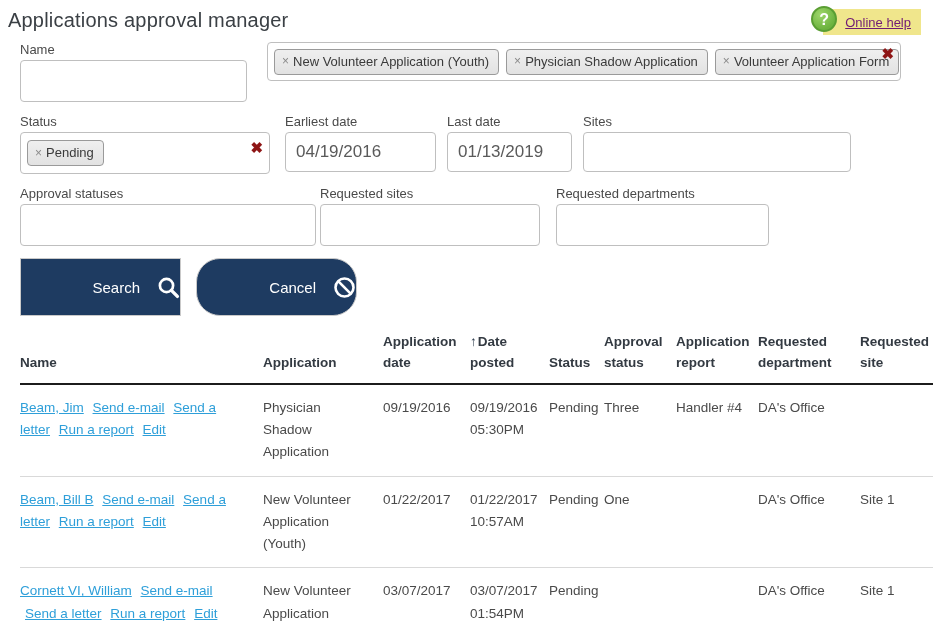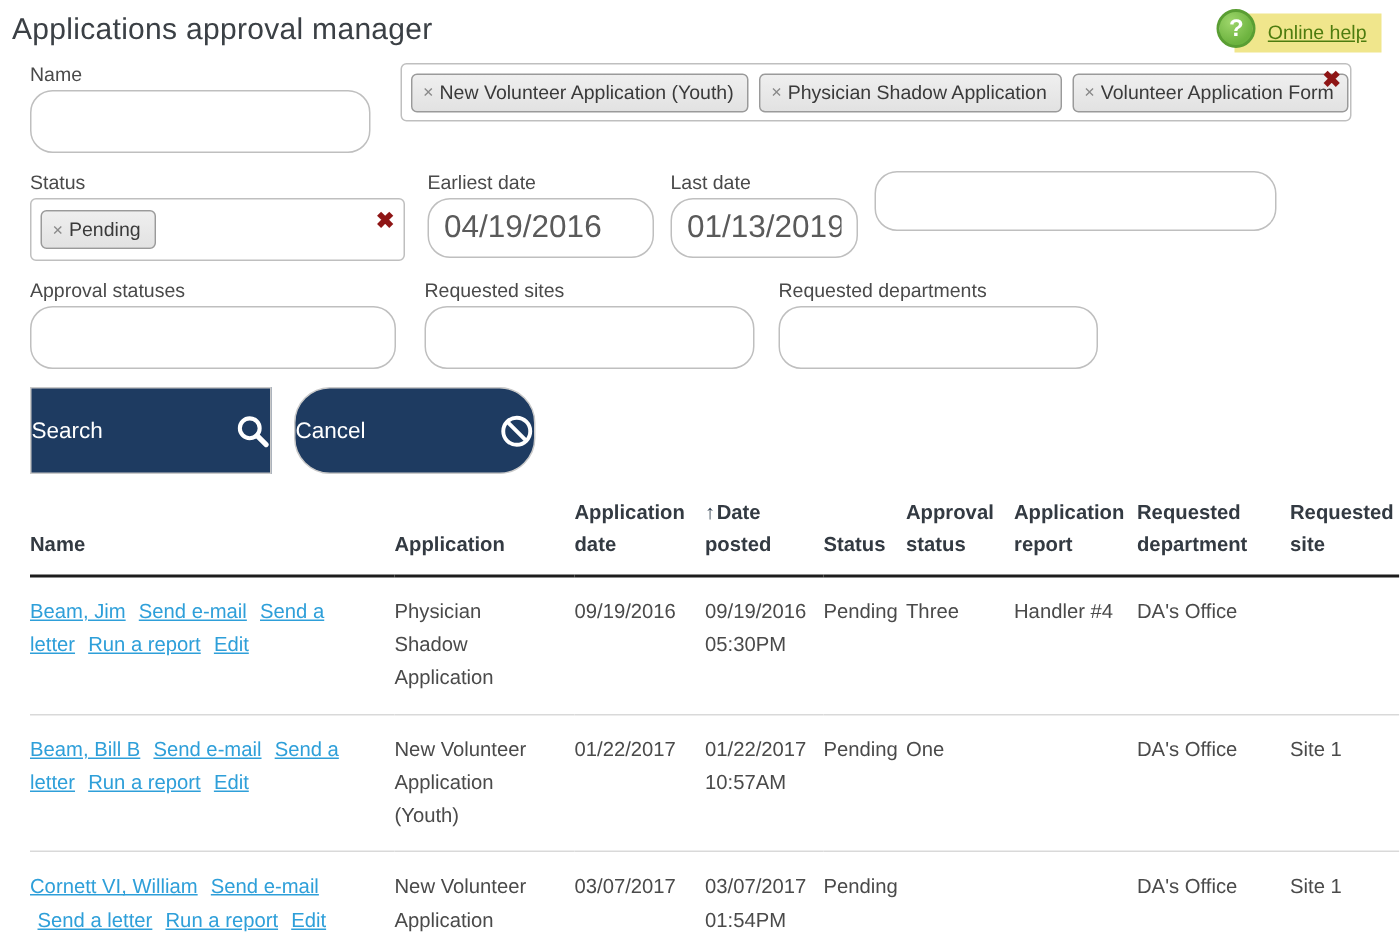--- a/index.html
+++ b/index.html
@@ -7,57 +7,57 @@
   .page { width: 933px; height: 625px; overflow: hidden; background: #fff; position: relative; }
 
   
   .topbar { display: flex; justify-content: space-between; align-items: flex-start; padding: 9px 10px 0 8px; }
   .page-title { font-size: 20px; color: #3b4045; font-weight: 400; letter-spacing: 0.2px; }
   .help-link { position: relative; background: #f0e68c; padding: 4px 10px 4px 22px; margin-right: 2px;
                display: inline-block; cursor: pointer; }
   .help-badge { position: absolute; left: -12px; top: -3px; width: 26px; height: 26px; border-radius: 50%;
                 background: radial-gradient(circle at 35% 30%, #9ed66b, #6db33f 70%); border: 2px solid #5a9e33;
                 color: #fff; font-weight: bold; font-size: 16px; text-align: center; line-height: 23px; }
-  .help-text { color: #4d7c0f; font-size: 13px; text-decoration: underline; }
+  .help-text { color: #701a75; font-size: 13px; text-decoration: underline; }
 
   
   .form { margin: 7px 20px 0 20px; }
   .frow { display: flex; }
   .frow + .frow { margin-top: 12px; }
   .field label { display: block; font-size: 13px; color: #4a4a4a; margin-bottom: 3px; }
   .tbox, .multibox { border: 1px solid #bfbfbf; border-radius: 4px; background: #fff; width: 100%; }
-  input.tbox { height: 42px; font-size: 21px; color: #5a5a5a; padding: 0 10px; outline: none;
-               font-family: "Liberation Sans", sans-serif; border-radius: 15px; }
+  input.tbox { height: 42px; font-size: 17px; color: #5a5a5a; padding: 0 10px; outline: none;
+               font-family: "Liberation Sans", sans-serif; }
   input.short { height: 40px; }
   .multibox { position: relative; display: flex; align-items: center; padding: 0 26px 0 6px; }
   .mb-apps { height: 39px; }
   .mb-status { height: 42px; }
   .tag { border: 1px solid #9a9a9a; border-radius: 4px; background: linear-gradient(#efefef, #e2e2e2);
          font-size: 13px; color: #3a3a3a; padding: 4px 9px 5px 7px; margin-right: 7px; white-space: nowrap;
          display: inline-flex; align-items: center; cursor: pointer; }
   .tag .tag-x { color: #8a8a8a; font-size: 12px; margin-right: 4px; }
   .clear-x { position: absolute; right: 6px; top: 3px; color: #8e1515; font-weight: bold; font-size: 15px;
              cursor: pointer; line-height: 1; }
   .clear-x.mid { top: 7px; }
 
   .w-name { width: 227px; }
   .w-apps { width: 634px; margin-left: 20px; }
   .w-status { width: 250px; }
   .w-edate { width: 151px; margin-left: 15px; }
   .w-ldate { width: 125px; margin-left: 11px; }
   .w-sites { width: 268px; margin-left: 11px; }
-  .w-appst { width: 244px; }
-  .w-rsites { width: 220px; margin-left: 19px; }
+  .w-appst { width: 296px; }
+  .w-rsites { width: 220px; margin-left: 4px; }
   .w-rdepts { width: 213px; margin-left: 16px; }
 
   
   .btn-row { margin: 12px 0 0 20px; display: flex; }
   .btn { width: 161px; height: 58px; background: #1e3b61; border: 1px solid #c9c9c9; color: #fff;
          font-size: 15px; font-family: "Liberation Sans", sans-serif; display: flex; align-items: center;
-         justify-content: space-between; gap: 17px; cursor: pointer; }
+         justify-content: flex-end; gap: 17px; cursor: pointer; }
   .btn + .btn { margin-left: 15px; border-radius: 24px; }
   .btn svg { display: block; }
 
   
   table { width: 913px; margin: 10px 0 0 20px; border-collapse: collapse; table-layout: fixed; }
   thead th { text-align: left; vertical-align: bottom; font-size: 13.5px; color: #333a42; font-weight: bold;
              padding: 6px 10px 9px 0; border-bottom: 2px solid #1c1c1c; line-height: 1.55; }
   tbody td { font-size: 13.5px; color: #4a4a4a; vertical-align: top; padding: 12px 14px 12px 0;
              border-bottom: 1px solid #d9d9d9; line-height: 1.65; }
   td.namecell { padding-right: 20px; }
@@ -117,20 +117,21 @@
       </div>
       <div class="field w-edate">
         <label>Earliest date</label>
         <input class="tbox short" type="text" value="04/19/2016" style="">
       </div>
       <div class="field w-ldate">
         <label>Last date</label>
         <input class="tbox short" type="text" value="01/13/2019" style="">
       </div>
       <div class="field w-sites">
+        <label>Sites</label>
         <input class="tbox short" type="text" value="" style="">
       </div>
     </div>
 
     <div class="frow">
       <div class="field w-appst">
         <label>Approval statuses</label>
         <input class="tbox" type="text" value="" style="">
       </div>
       <div class="field w-rsites">

